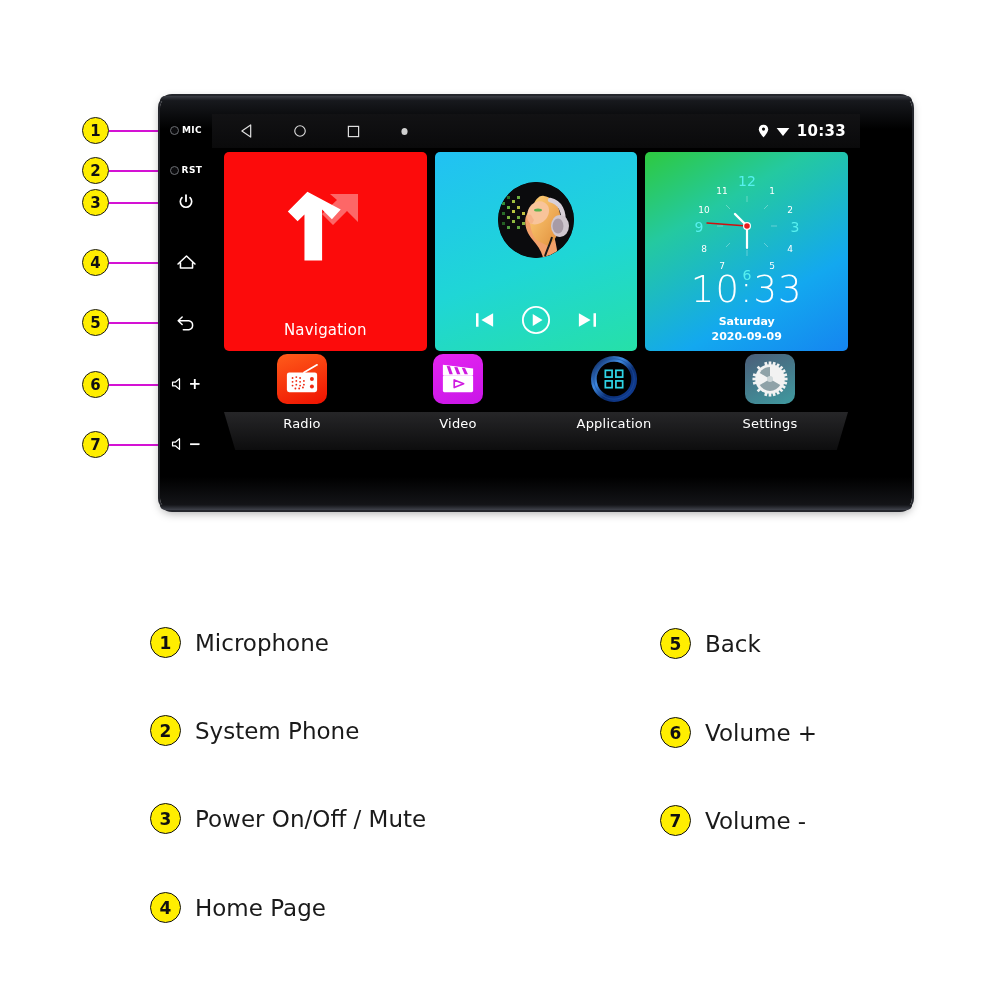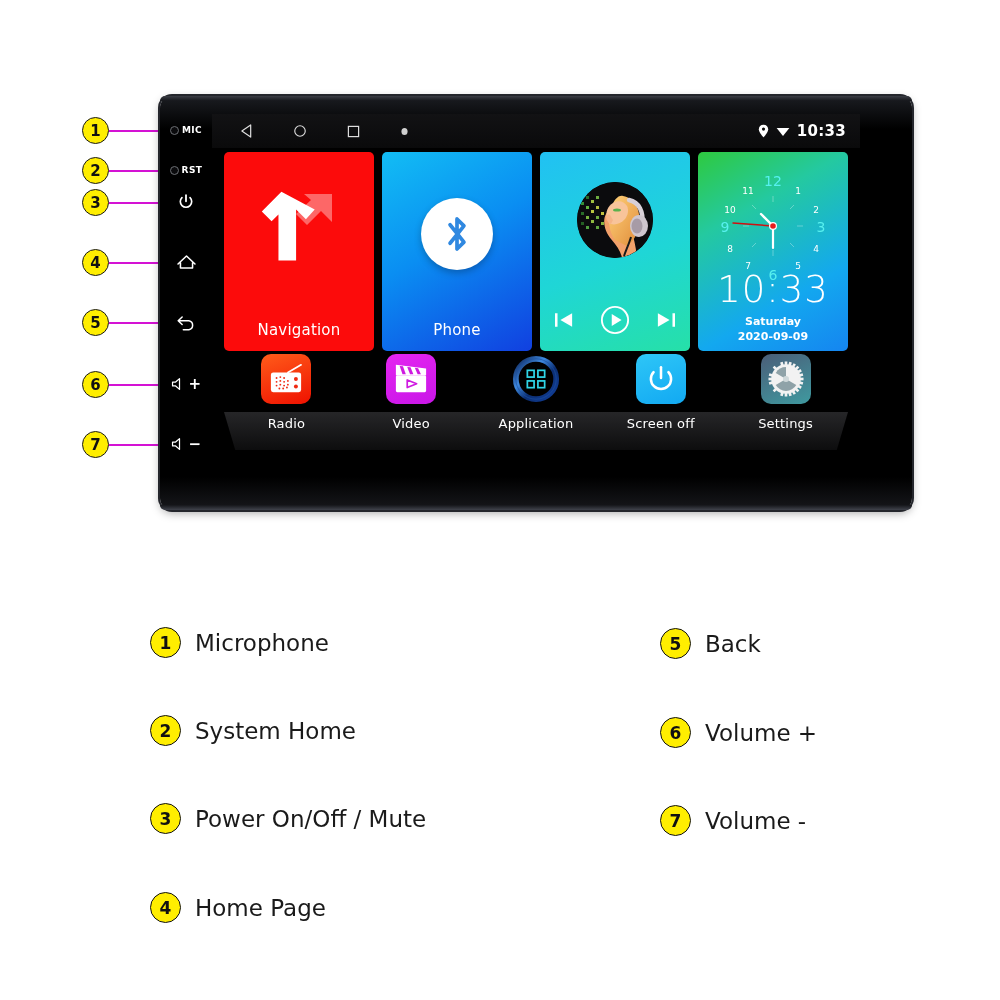--- a/index.html
+++ b/index.html
@@ -108,21 +108,21 @@
   #dock{
     position:absolute;left:12px;top:240px;width:624px;height:96px;
   }
   #dock-shelf{
     position:absolute;left:0;right:0;bottom:0;height:38px;
     background:linear-gradient(180deg,#262628,#0d0d0e);
     clip-path:polygon(0 0,100% 0,98.2% 100%,1.8% 100%);
   }
   #dock-items{
     position:absolute;left:0;right:0;top:0;height:96px;
-    display:flex;align-items:flex-start;
+    display:flex;align-items:flex-start;justify-content:flex-end;
   }
   .dock-item{
     flex:1;display:flex;flex-direction:column;align-items:center;
   }
   .dock-ico{width:50px;height:50px;border-radius:10px;
     display:flex;align-items:center;justify-content:center;position:relative;}
   .dock-name{margin-top:12px;color:#fff;font-size:13px;letter-spacing:.2px;}
 
   #ico-radio{background:linear-gradient(160deg,#ff5c1a,#ef1100);}
   #ico-video{background:linear-gradient(160deg,#e425f0,#c916e8);}
@@ -265,28 +265,20 @@
     <div id="widgets">
 
       <div class="tile" id="tile-nav">
         <svg width="90" height="92" viewBox="0 0 90 92" style="position:absolute;left:50%;top:30px;transform:translateX(-50%);">
           <path d="M50 12 L78 12 L78 40 L67 29 L53 43 L42 32 L57 18 Z" fill="rgba(255,255,255,.38)"></path>
           <path d="M30 8 L10 28 L20 38 L27 31 L27 78 L45 78 L45 26 L55 36 L64 26 Z" fill="#fff" transform="translate(-2,2) scale(0.98)"></path>
         </svg>
         <div class="tile-label">Navigation</div>
       </div>
 
-      <div class="tile" id="tile-phone">
-        <div class="bt-circle">
-          <svg width="36" height="44" viewBox="0 0 30 38">
-            <path d="M9 11 L21 26 L15 32 L15 6 L21 12 L9 27" stroke="#2f88e0" stroke-width="3.2" fill="none" stroke-linejoin="round" stroke-linecap="round"></path>
-          </svg>
-        </div>
-        <div class="tile-label">Phone</div>
-      </div>
 
       <div class="tile" id="tile-music">
         <div class="album">
           <svg width="76" height="76" viewBox="0 0 76 76">
             <defs>
               <clipPath id="cl">
                   <circle cx="38" cy="38" r="38"></circle>
                 </clipPath>
               <linearGradient id="hair" x1="0" y1="0" x2="1" y2="1">
                 <stop offset="0" stop-color="#ffd27a"></stop>
@@ -445,29 +437,20 @@
                 <rect x="17" y="17" width="7" height="7"></rect>
                   <rect x="28" y="17" width="7" height="7"></rect>
                 <rect x="17" y="28" width="7" height="7"></rect>
                   <rect x="28" y="28" width="7" height="7"></rect>
               </g>
             </svg>
           </div>
           <div class="dock-name">Application</div>
         </div>
 
-        <div class="dock-item">
-          <div class="dock-ico" id="ico-screenoff">
-            <svg width="34" height="34" viewBox="0 0 32 32">
-              <path d="M16 5 L16 15" stroke="#fff" stroke-width="2.4" stroke-linecap="round" fill="none"></path>
-              <path d="M9 9.5 A9.5 9.5 0 1 0 23 9.5" stroke="#fff" stroke-width="2.4" fill="none" stroke-linecap="round"></path>
-            </svg>
-          </div>
-          <div class="dock-name">Screen off</div>
-        </div>
 
         <div class="dock-item">
           <div class="dock-ico" id="ico-settings">
             <svg width="40" height="40" viewBox="0 0 42 42">
               <g fill="#f2f2f2">
                 <circle cx="21" cy="21" r="15.5"></circle>
                 <g>
                   <rect x="19.6" y="2.6" width="2.8" height="5"></rect>
                     <rect x="19.6" y="34.4" width="2.8" height="5"></rect>
                   <rect x="2.6" y="19.6" width="5" height="2.8"></rect>
@@ -507,21 +490,21 @@
 </div>
 
 <div id="legend">
 
   <div class="leg-item" style="left:150px;top:27px;">
     <div class="leg-badge">1</div>
     <div class="leg-text">Microphone</div>
   </div>
   <div class="leg-item" style="left:150px;top:115px;">
     <div class="leg-badge">2</div>
-    <div class="leg-text">System Home</div>
+    <div class="leg-text">System Phone</div>
   </div>
   <div class="leg-item" style="left:150px;top:203px;">
     <div class="leg-badge">3</div>
     <div class="leg-text">Power On/Off / Mute</div>
   </div>
   <div class="leg-item" style="left:150px;top:292px;">
     <div class="leg-badge">4</div>
     <div class="leg-text">Home Page</div>
   </div>
 

